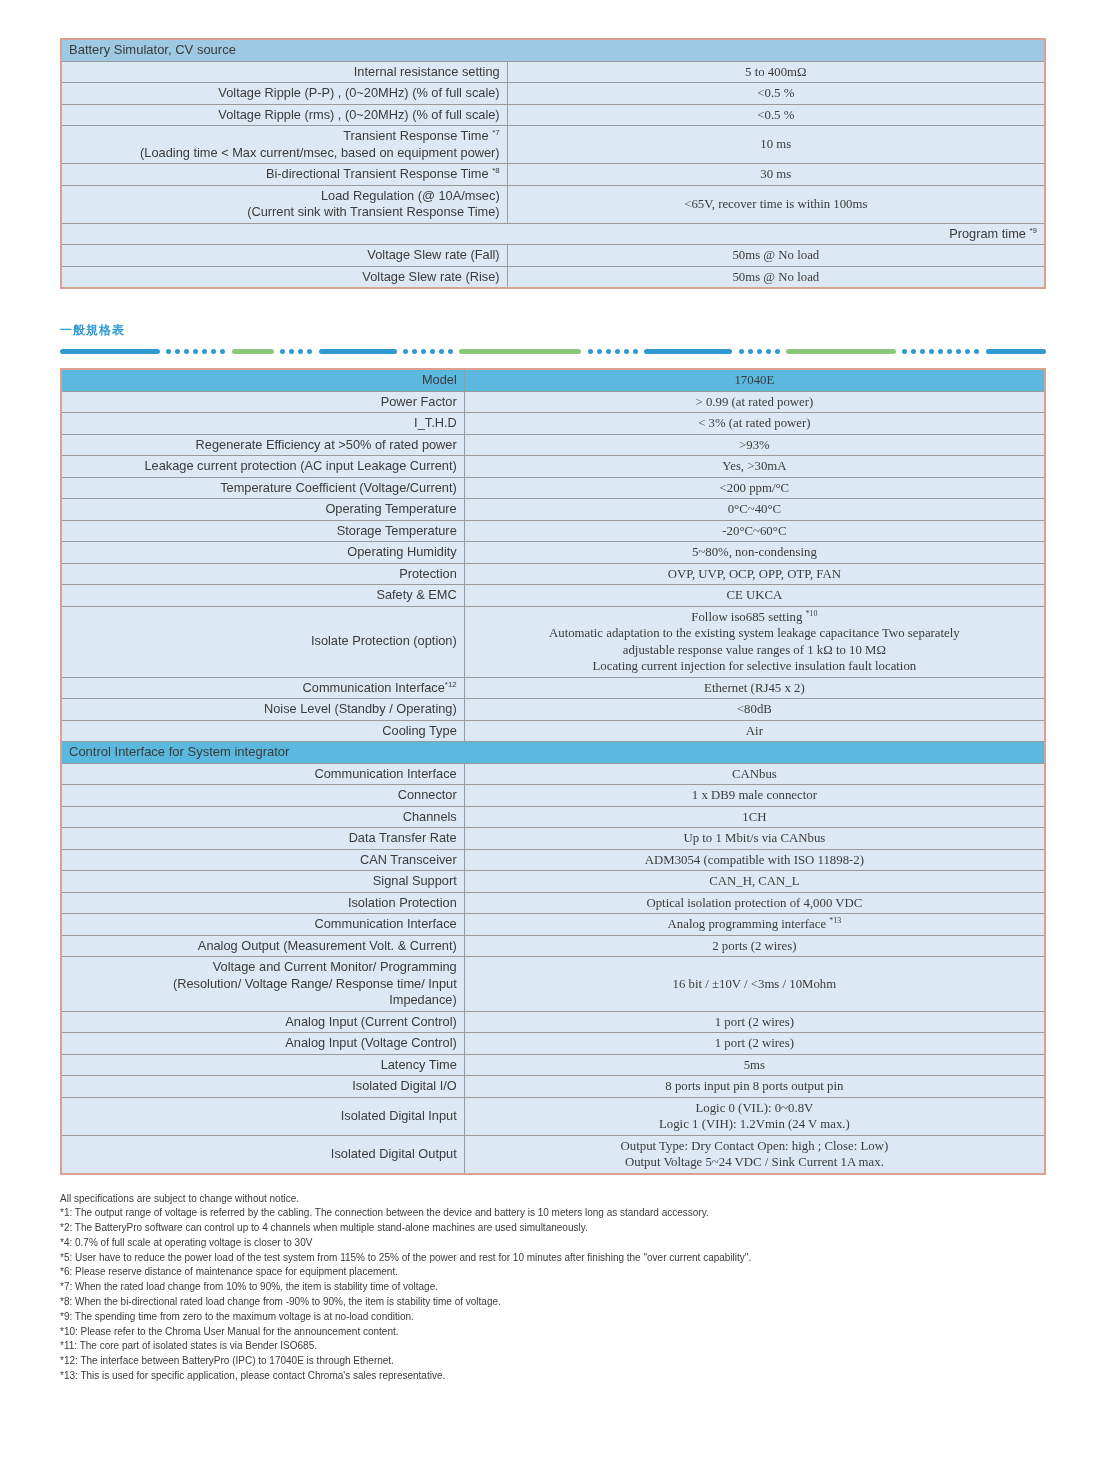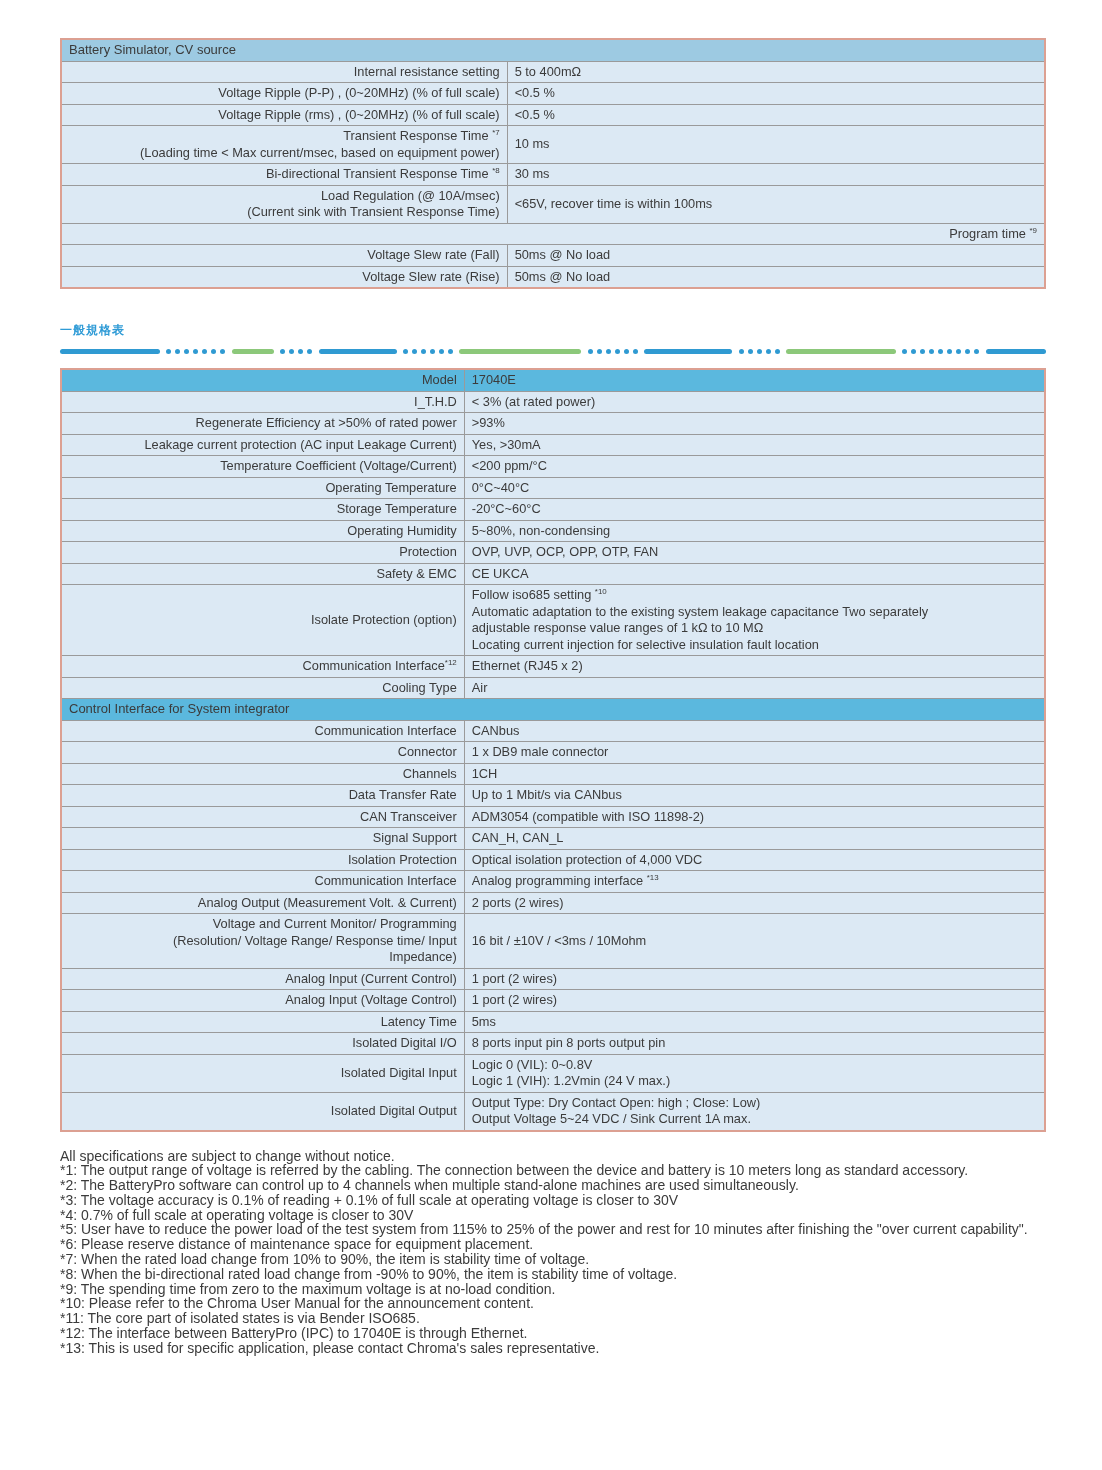--- a/index.html
+++ b/index.html
@@ -29,21 +29,21 @@
     border:2px solid var(--border-outer);
   }
   table.spec td{
     border:1px solid var(--border-gray);
     background:var(--row-bg);
     padding:2px 7px;
     line-height:16.5px;
     vertical-align:middle;
   }
   td.label-cell{text-align:right;}
-  td.value-cell{}
+  td.value-cell{text-align:center;font-family:Liberation Serif, serif;}
   td.section-cell{text-align:left;font-size:13px;}
   .section-muted{background:var(--table-header-bg) !important;}
   .section-bright{background:var(--section-header-bg) !important;}
   sup{font-size:0.62em;line-height:0;vertical-align:super;}
   .section-title-text{
     color:var(--title-blue);
     font-size:12px;
     font-weight:600;
     margin:33px 0 9px 0;
     letter-spacing:1px;
@@ -54,21 +54,21 @@
     margin-bottom:14px;
   }
   .divider .bar{height:5px;border-radius:3px;display:inline-block;}
   .divider .bar.b{background:var(--divider-blue);}
   .divider .bar.g{background:var(--divider-green);}
   .divider .dotgrp{display:inline-flex;gap:4px;align-items:center;}
   .divider .dot{width:5px;height:5px;border-radius:50%;background:var(--divider-blue);display:inline-block;}
   .footnotes{margin-top:17px;width:990px;}
   .footnote{
     margin:0;
-    font-size:14px;
+    font-size:10px;
     line-height:14.8px;
     padding-left:27px;
     text-indent:-27px;
   }
 </style>
 </head>
 <body>
 
 <div class="page">
 
@@ -184,20 +184,24 @@
     <colgroup>
         <col style="width:404px">
         <col style="width:582px">
       </colgroup>
     <tbody>
         <tr>
           <td class="label-cell section-bright">Model</td>
           <td class="value-cell section-bright">17040E</td>
         </tr>
         <tr>
+          <td class="label-cell">Power Factor</td>
+          <td class="value-cell">&gt; 0.99 (at rated power)</td>
+        </tr>
+        <tr>
           <td class="label-cell">I_T.H.D</td>
           <td class="value-cell">&lt; 3% (at rated power)</td>
         </tr>
         <tr>
           <td class="label-cell">Regenerate Efficiency at &gt;50% of rated power</td>
           <td class="value-cell">&gt;93%</td>
         </tr>
         <tr>
           <td class="label-cell">Leakage current protection (AC input Leakage Current)</td>
           <td class="value-cell">Yes, &gt;30mA</td>
@@ -226,20 +230,24 @@
           <td class="label-cell">Safety &amp; EMC</td>
           <td class="value-cell">CE UKCA</td>
         </tr>
         <tr>
           <td class="label-cell">Isolate Protection (option)</td>
           <td class="value-cell">Follow iso685 setting <sup>*10</sup><br>Automatic adaptation to the existing system leakage capacitance Two separately<br>adjustable response value ranges of 1 kΩ to 10 MΩ<br>Locating current injection for selective insulation fault location</td>
         </tr>
         <tr>
           <td class="label-cell">Communication Interface<sup>*12</sup></td>
           <td class="value-cell">Ethernet (RJ45 x 2)</td>
+        </tr>
+        <tr>
+          <td class="label-cell">Noise Level (Standby / Operating)</td>
+          <td class="value-cell">&lt;80dB</td>
         </tr>
         <tr>
           <td class="label-cell">Cooling Type</td>
           <td class="value-cell">Air</td>
         </tr>
         <tr>
           <td colspan="2" class="section-cell section-bright">Control Interface for System integrator</td>
         </tr>
         <tr>
           <td class="label-cell">Communication Interface</td>
@@ -305,21 +313,20 @@
           <td class="label-cell">Isolated Digital Output</td>
           <td class="value-cell">Output Type: Dry Contact Open: high ; Close: Low)<br>Output Voltage 5~24 VDC / Sink Current 1A max.</td>
         </tr>
       </tbody>
   </table>
 
   <div class="footnotes">
       <p class="footnote">All specifications are subject to change without notice.</p>
       <p class="footnote">*1: The output range of voltage is referred by the cabling. The connection between the device and battery is 10 meters long as standard accessory.</p>
       <p class="footnote">*2: The BatteryPro software can control up to 4 channels when multiple stand-alone machines are used simultaneously.</p>
-      <p class="footnote">*3: The voltage accuracy is 0.1% of reading + 0.1% of full scale at operating voltage is closer to 30V</p>
       <p class="footnote">*4: 0.7% of full scale at operating voltage is closer to 30V</p>
       <p class="footnote">*5: User have to reduce the power load of the test system from 115% to 25% of the power and rest for 10 minutes after finishing the "over current capability".</p>
       <p class="footnote">*6: Please reserve distance of maintenance space for equipment placement.</p>
       <p class="footnote">*7: When the rated load change from 10% to 90%, the item is stability time of voltage.</p>
       <p class="footnote">*8: When the bi-directional rated load change from -90% to 90%, the item is stability time of voltage.</p>
       <p class="footnote">*9: The spending time from zero to the maximum voltage is at no-load condition.</p>
       <p class="footnote">*10: Please refer to the Chroma User Manual for the announcement content.</p>
       <p class="footnote">*11: The core part of isolated states is via Bender ISO685.</p>
       <p class="footnote">*12: The interface between BatteryPro (IPC) to 17040E is through Ethernet.</p>
       <p class="footnote">*13: This is used for specific application, please contact Chroma's sales representative.</p>

